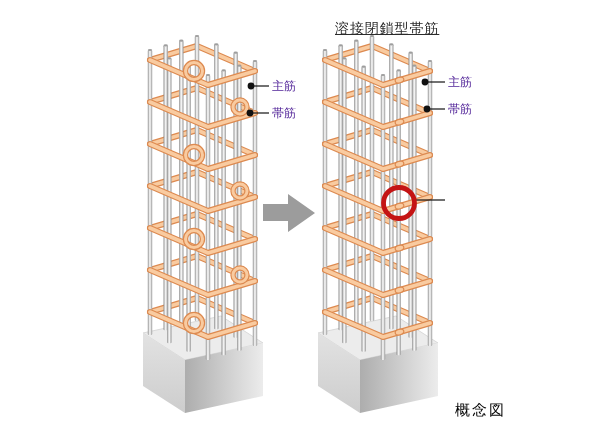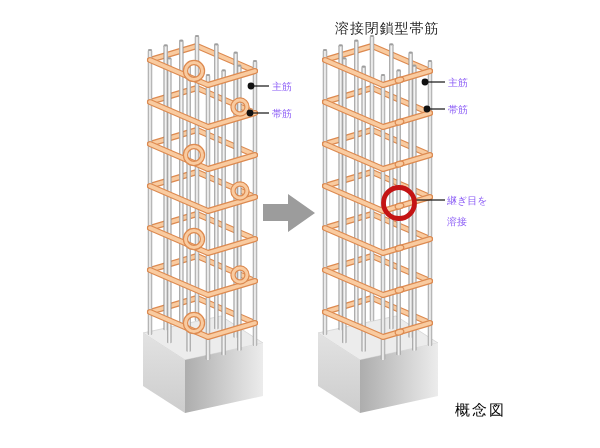--- a/index.html
+++ b/index.html
@@ -1,19 +1,19 @@
 <!DOCTYPE html>
 <html><head>
 <meta charset="utf-8">
 <style>
   html,body{margin:0;padding:0;background:#fff;}
   .canvas{position:relative;width:600px;height:448px;background:#ffffff;overflow:hidden;
           font-family:"Liberation Sans","DejaVu Sans",sans-serif;}
-  .label{position:absolute;font-size:10px;color:#8b5cf6;line-height:15px;white-space:pre-line;}
-  .title{font-size:14px;letter-spacing:0.9px;color:#2b2b2b;}
+  .label{position:absolute;font-size:12px;color:#4c1d95;line-height:15px;white-space:pre-line;}
+  .title{font-size:14px;letter-spacing:0.9px;color:#2b2b2b;text-decoration:underline;}
   .weld-note{line-height:21px;}
   .caption{font-size:15px;letter-spacing:2px;color:#000000;}
   svg{position:absolute;left:0;top:0;}
 </style>
 </head>
 <body>
 
 <div class="canvas">
 
   <svg id="diagram" width="600" height="448" viewBox="0 0 600 448">
@@ -214,16 +214,14 @@
     </g>
 
     <circle id="weld-circle" cx="399" cy="203" r="15.5" fill="none" stroke="#C41414" stroke-width="4.8"></circle>
   </svg>
 
   <div class="label title" style="left:335px;top:21px">溶接閉鎖型帯筋</div>
   <div class="label" style="left:272px;top:79px">主筋</div>
   <div class="label" style="left:272px;top:106px">帯筋</div>
   <div class="label" style="left:448px;top:75px">主筋</div>
   <div class="label" style="left:448px;top:102px">帯筋</div>
-  <div class="label weld-note" style="left:447px;top:190px">継ぎ目を
-溶接</div>
   <div class="label caption" style="left:455px;top:402px">概念図</div>
 </div>
 
 </body></html>

